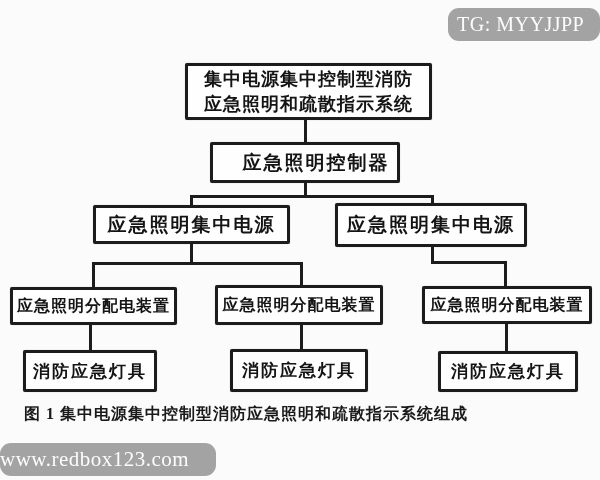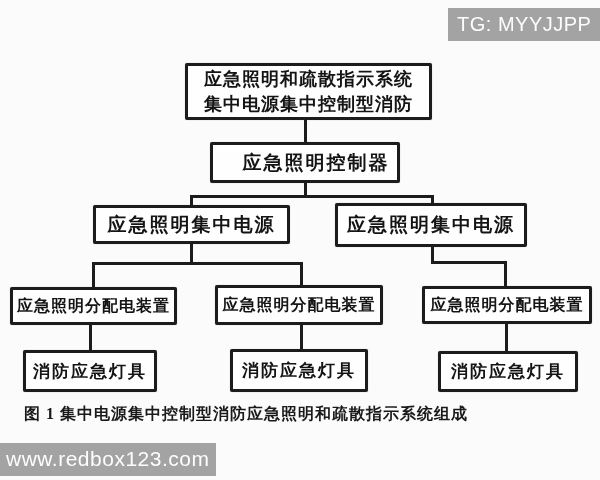--- a/index.html
+++ b/index.html
@@ -68,47 +68,48 @@
     font-size:16px;
     font-weight:bold;
     letter-spacing:1px;
     color:#1a1a1a;
   }
   
   .overlay{
     position:absolute;
     background:var(--overlay-bg);
     color:var(--overlay-text);
-    font-family:Liberation Sans, sans-serif;
+    font-family:Liberation Serif, serif;
     white-space:nowrap;
     overflow:hidden;
+    border-radius:11px;
   }
   .badge{
     left:448px;top:8px;width:152px;height:33px;
     line-height:33px;font-size:20px;padding-left:9px;
     letter-spacing:.5px;
   }
   .watermark{
     left:0;top:443px;width:216px;height:33px;
-    line-height:32px;font-size:21px;padding-left:6px;
+    line-height:32px;font-size:21px;padding-left:0;
     letter-spacing:.5px;
   }
 </style>
 </head>
 <body>
 
 <div class="stage">
 
   <div class="overlay badge">TG: MYYJJPP</div>
 
   <div>
 
     <div class="node n-system">
+      <span>集中电源集中控制型消防</span>
       <span>应急照明和疏散指示系统</span>
-      <span>集中电源集中控制型消防</span>
     </div>
 
     <div class="node n-controller">
       <span>应急照明控制器</span>
     </div>
 
     <div class="node n-power-l">
       <span>应急照明集中电源</span>
     </div>
     <div class="node n-power-r">

